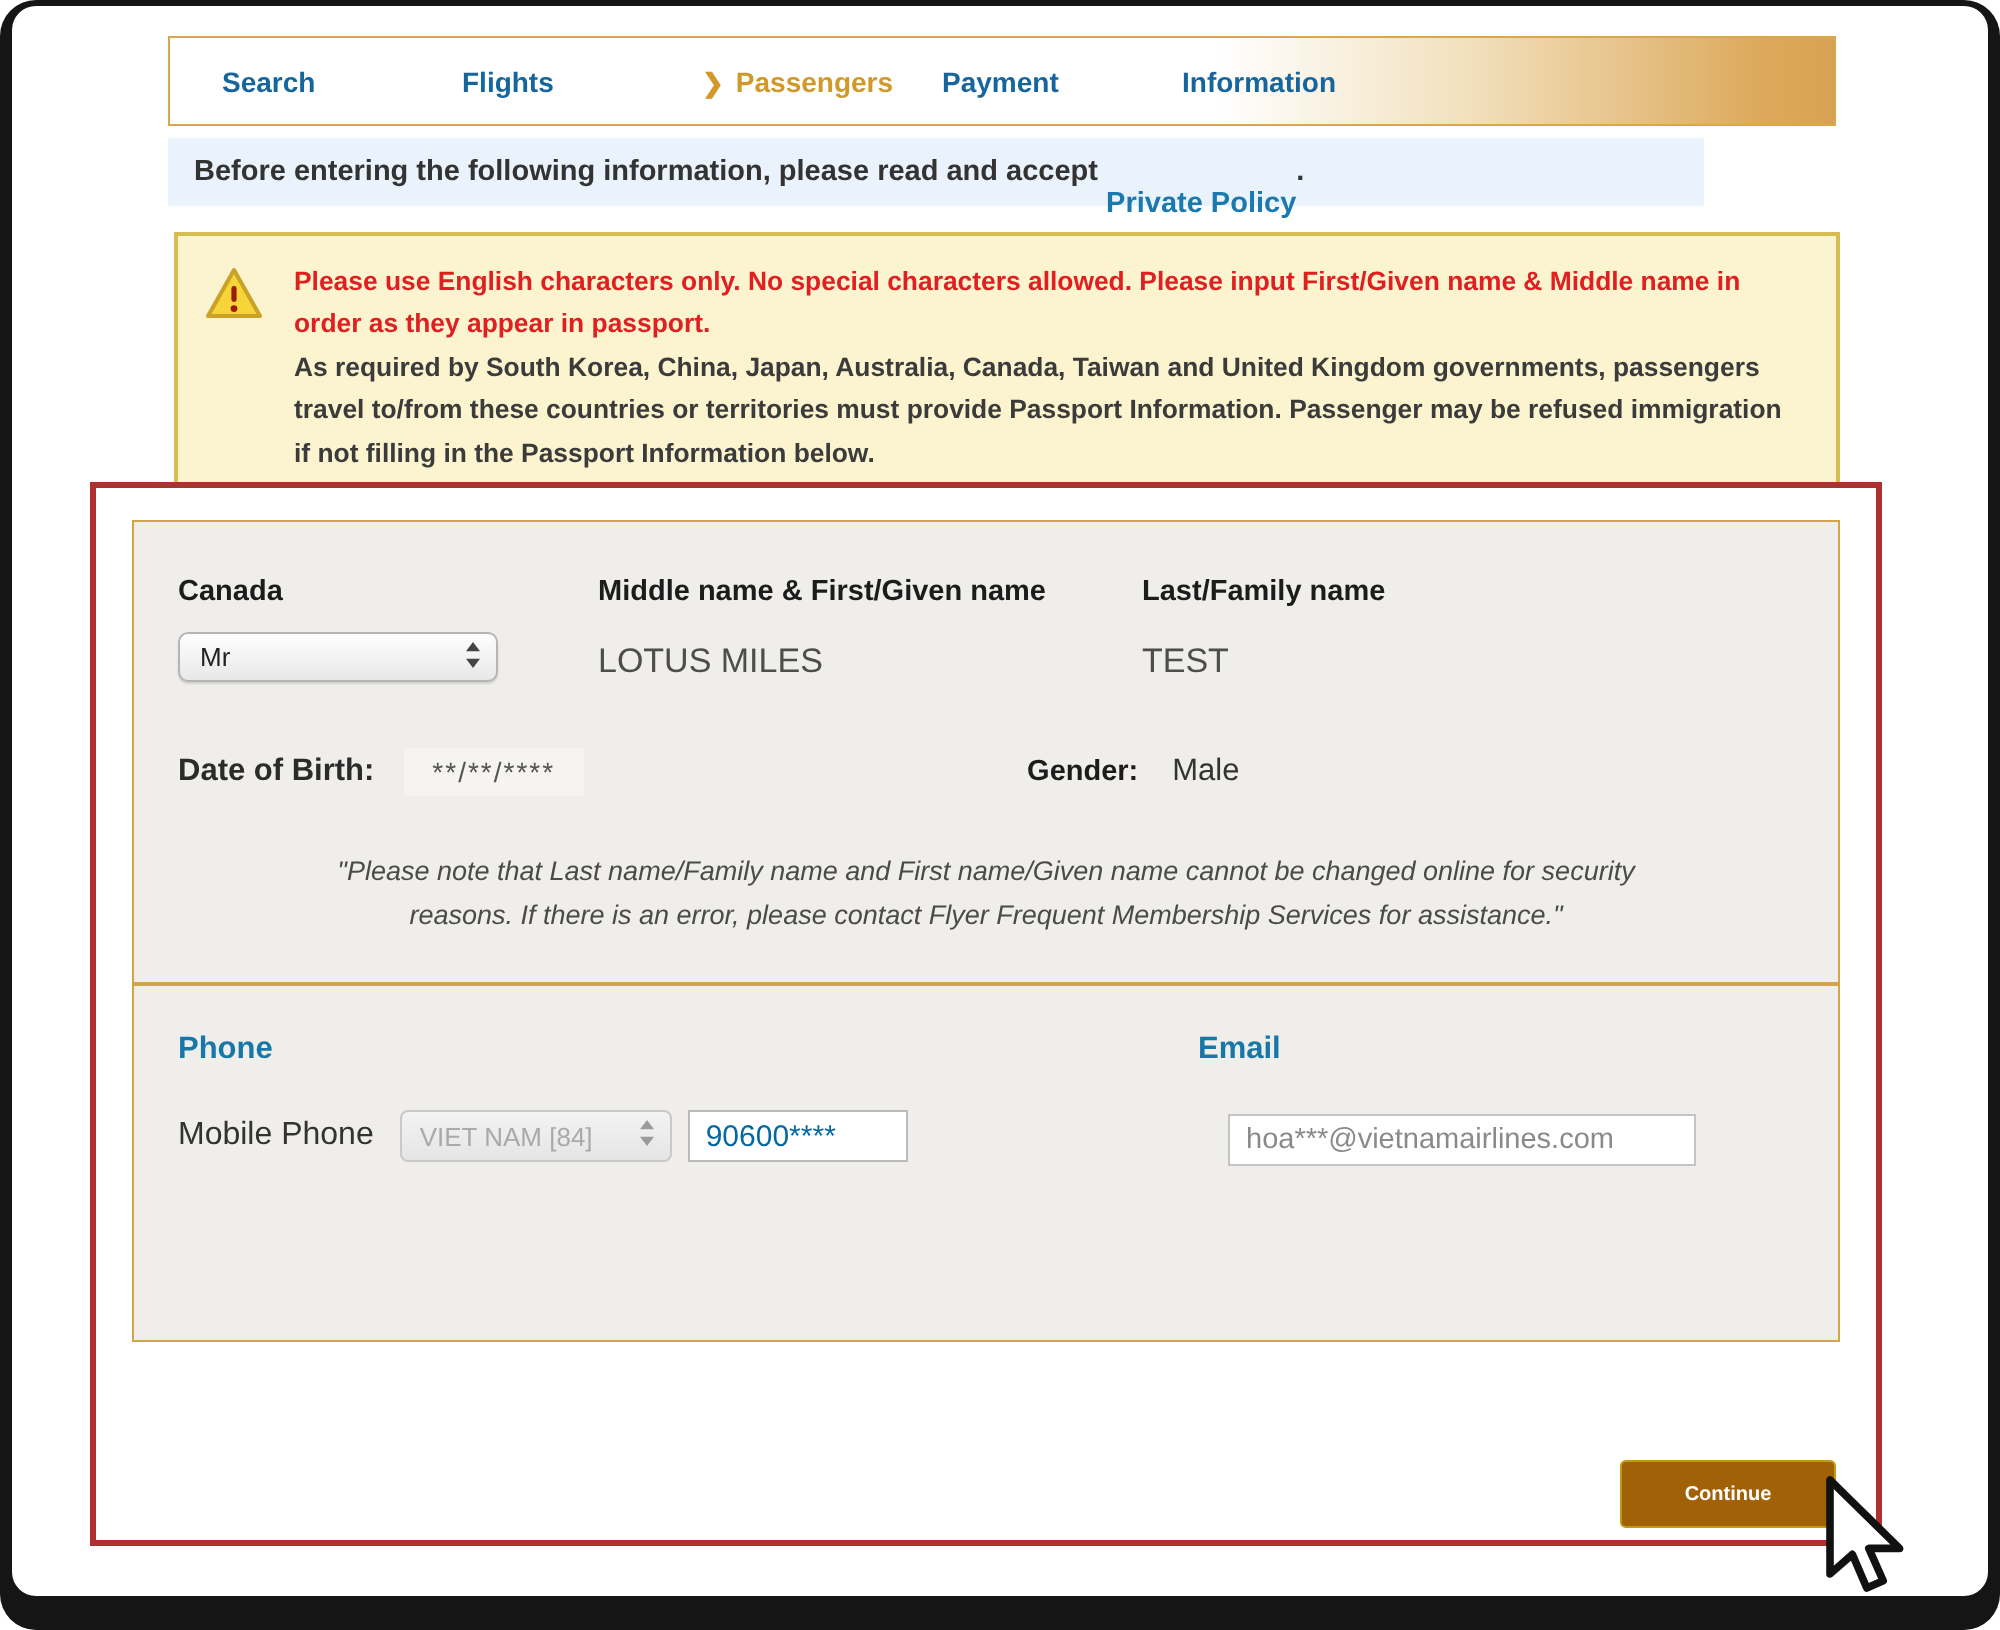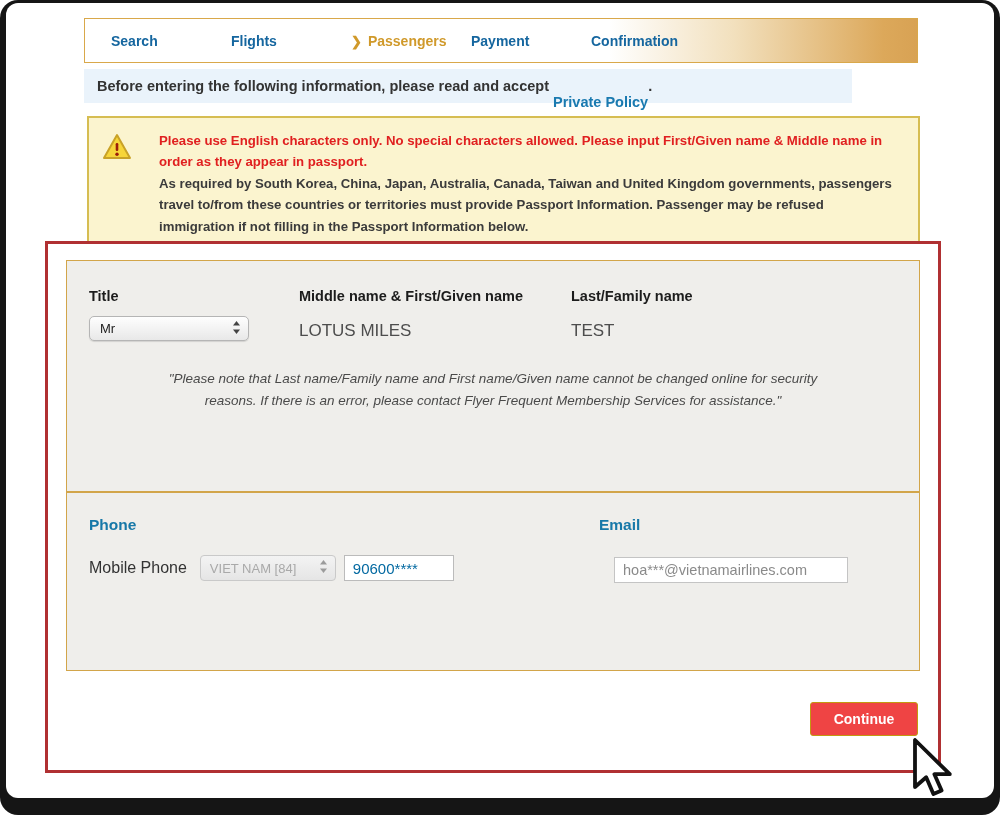--- a/index.html
+++ b/index.html
@@ -31,21 +31,21 @@
     position:absolute; left:78px; top:66px; width:768px; height:34px;
     background:#eaf3fb; display:flex; align-items:center; padding-left:13px;
     font-weight:bold; font-size:14.5px; color:#333333; white-space:pre;
   }
   .notice-link { color:#1a7ab0; cursor:pointer;margin-top:32px; }
 
   
   .warning-box {
     position:absolute; left:81px; top:113px; width:833px;
     border:2px solid #d6bd52; background:#fbf4cf;
-    padding:12px 18px 12px 13px; display:flex; gap:27px;
+    padding:12px 18px 12px 13px; display:flex; gap:15px;
   }
   .warning-icon { flex:0 0 30px; padding-top:3px; }
   .warning-text { font-size:13.2px; font-weight:bold; line-height:1.62; max-width:775px; }
   .warning-red  { color:#e02020; }
   .warning-dark { color:#3b3b3b; }
 
   
   .main-panel {
     position:absolute; left:39px; top:238px; width:896px; height:532px;
     border:3px solid #b03032; background:#ffffff; padding:16px 18px 12px;
@@ -100,39 +100,40 @@
     height:26px; border:1px solid #bbbbbb; background:#ffffff;
     font-family:"Liberation Sans",sans-serif; padding:0 8px;
   }
   .phone-input { margin-left:8px; width:110px; font-size:15px; color:#0369a1; }
   .email-row { margin-top:23px; display:flex; align-items:center; }
   .email-label { font-size:15px; color:#333; }
   .email-input { margin-left:15px; width:234px; font-size:14.5px; color:#8a8a8a; border-color:#c4c4c4; }
 
   .continue-row { display:flex; justify-content:flex-end; margin-top:31px; padding-right:2px; }
   .continue-btn {
-    width:108px; height:34px; background:#ef4444; border:1px solid #c39910; border-radius:3px;
-    color:#ffffff; font-weight:bold; font-size:14px; font-family:"Liberation Sans",sans-serif;
+    width:108px; height:34px; background:#a16207; border:1px solid #c39910; border-radius:3px;
+    color:#ffffff; font-weight:bold; font-size:10px; font-family:"Liberation Sans",sans-serif;
     cursor:pointer;
+    margin-top:28px;
   }
 
   .cursor { position:absolute; left:903px; top:735px; width:52px; height:60px; z-index:20; pointer-events:none; }
 </style>
 </head>
 <body>
 
 <div class="frame"></div>
 <div class="screen">
 
   <div class="stepbar">
     <div class="step">Search</div>
     <div class="step">Flights</div>
     <div class="step active"><span class="chev">❯</span><span>Passengers</span></div>
     <div class="step">Payment</div>
-    <div class="step wide">Confirmation</div>
+    <div class="step wide">Information</div>
   </div>
 
   <div class="notice-bar"><span>Before entering the following information, please read and accept </span><span class="notice-link">Private Policy</span><span>.</span></div>
 
   <div class="warning-box">
     <div class="warning-icon">
       <svg width="30" height="28" viewBox="0 0 30 28">
         <path d="M15 2 L28 25 L2 25 Z" fill="#f7d539" stroke="#c9a227" stroke-width="2" stroke-linejoin="round"></path>
         <rect x="13.7" y="10" width="2.6" height="8" rx="1.2" fill="#9b1d0a"></rect>
         <circle cx="15" cy="21.3" r="1.7" fill="#9b1d0a"></circle>
@@ -142,41 +143,49 @@
       <span class="warning-red">Please use English characters only. No special characters allowed. Please input First/Given name &amp; Middle name in order as they appear in passport.</span><br>
       <span class="warning-dark">As required by South Korea, China, Japan, Australia, Canada, Taiwan and United Kingdom governments, passengers travel to/from these countries or territories must provide Passport Information. Passenger may be refused immigration if not filling in the Passport Information below.</span>
     </div>
   </div>
 
   <div class="main-panel">
 
     <div class="pax-box">
       <div class="pax-row1">
         <div class="pax-col-title">
-          <div class="field-label">Title</div>
+          <div class="field-label">Canada</div>
           <div class="mac-select">
             <span>Mr</span>
             <span>
               <svg width="9" height="15" viewBox="0 0 9 15">
                 <path d="M4.5 1 L8 5.6 L1 5.6 Z" fill="#444"></path>
                 <path d="M4.5 14 L1 9.4 L8 9.4 Z" fill="#444"></path>
               </svg>
             </span>
           </div>
         </div>
         <div class="pax-col-middle">
           <div class="field-label">Middle name &amp; First/Given name</div>
           <div class="pax-value">LOTUS MILES</div>
         </div>
         <div class="pax-col-last">
           <div class="field-label">Last/Family name</div>
           <div class="pax-value">TEST</div>
         </div>
       </div>
 
+      <div class="dob-row">
+        <span class="dob-label">Date of Birth:</span>
+        <span class="dob-value">**/**/****</span>
+        <span class="gender-group">
+          <span class="gender-label">Gender:</span>
+          <span class="gender-value">Male</span>
+        </span>
+      </div>
 
       <div class="pax-note">"Please note that Last name/Family name and First name/Given name cannot be changed online for security reasons. If there is an error, please contact Flyer Frequent Membership Services for assistance."</div>
     </div>
 
 
     <div class="contact-box">
       <div class="phone-col">
         <div class="sub-heading">Phone</div>
         <div class="phone-row">
           <span class="phone-label">Mobile Phone</span>

